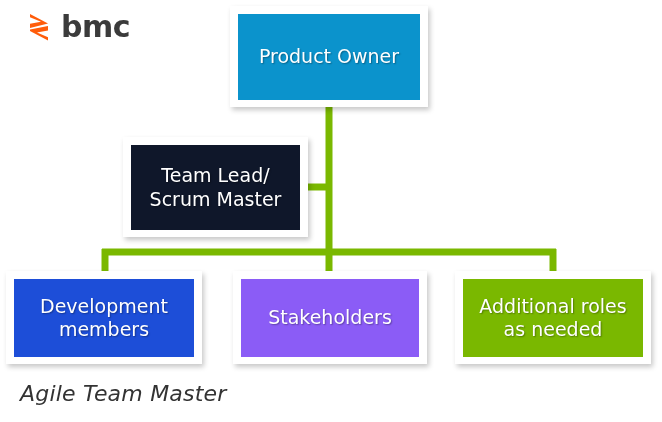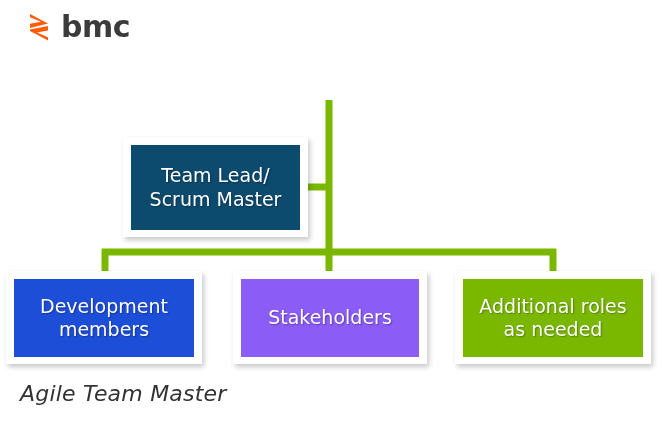--- a/index.html
+++ b/index.html
@@ -77,21 +77,21 @@
     line-height: 1.22;
     text-shadow: 1px 1px 1.5px rgba(0,0,0,0.32);
     white-space: pre-line;
     padding: 0 4px;
   }
 
   #node-product-owner { left: 230px; top: 6px;  width: 198px; height: 101px; }
   #node-product-owner > .fill { background: #0b93cc; }
 
   #node-team-lead     { left: 123px; top: 137px; width: 185px; height: 100px; }
-  #node-team-lead > .fill { background: #0c4a6e; }
+  #node-team-lead > .fill { background: #0f172a; }
 
   #node-development   { left: 6px;   top: 271px; width: 196px; height: 93px; }
   #node-development > .fill { background: #1d4ed8; }
 
   #node-stakeholders  { left: 233px; top: 271px; width: 194px; height: 93px; }
   #node-stakeholders > .fill { background: #8b5cf6; }
 
   #node-additional    { left: 455px; top: 271px; width: 196px; height: 93px; }
   #node-additional > .fill { background: #7ab800; }
 
@@ -130,20 +130,25 @@
       <line x1="300" y1="187" x2="331" y2="187"></line>
 
       <line x1="102" y1="252" x2="556" y2="252"></line>
 
       <line x1="105" y1="249" x2="105" y2="274"></line>
 
       <line x1="553" y1="249" x2="553" y2="274"></line>
     </g>
   </svg>
 
+  <div class="node" id="node-product-owner">
+    <div class="fill">
+      <span class="label">Product Owner</span>
+    </div>
+  </div>
 
   <div class="node" id="node-team-lead">
     <div class="fill">
       <span class="label">Team Lead/
 Scrum Master</span>
     </div>
   </div>
 
   <div class="node" id="node-development">
     <div class="fill">

